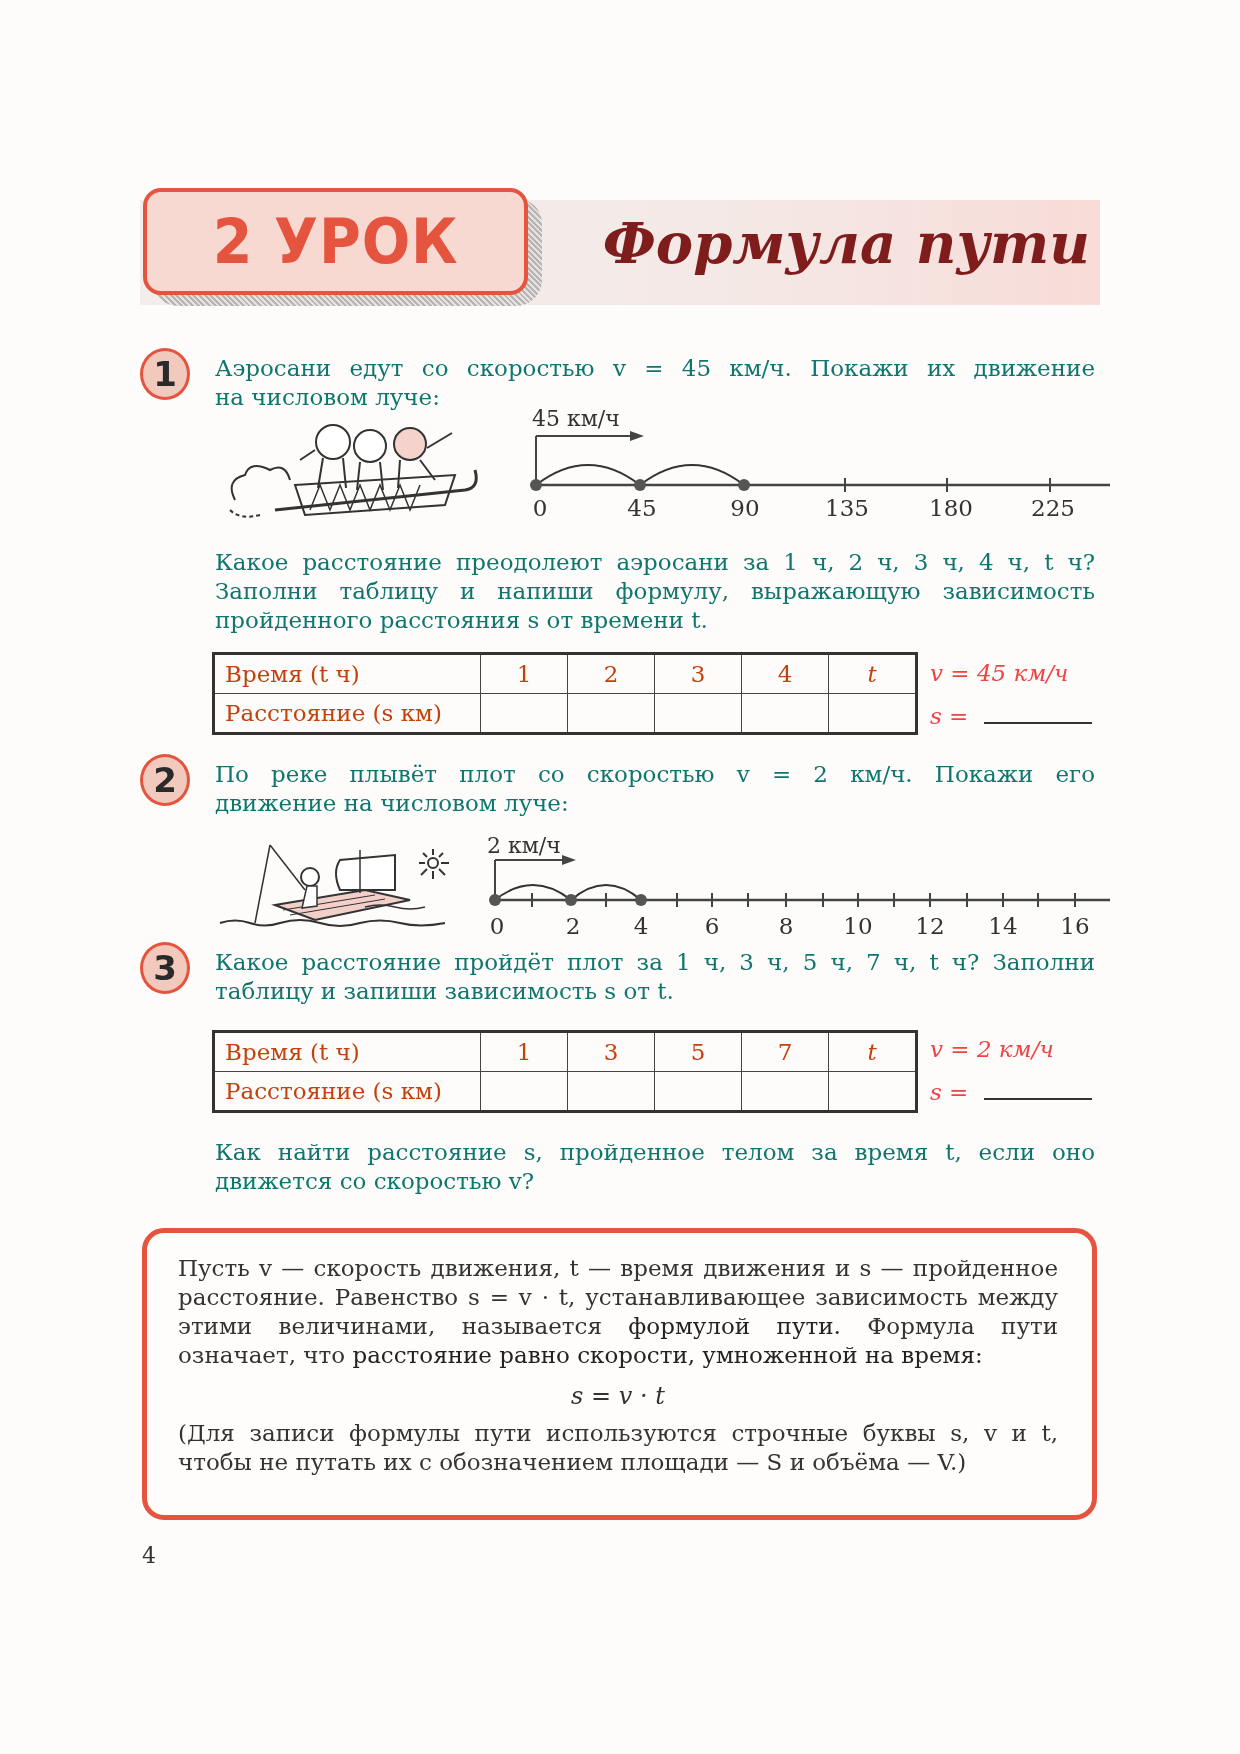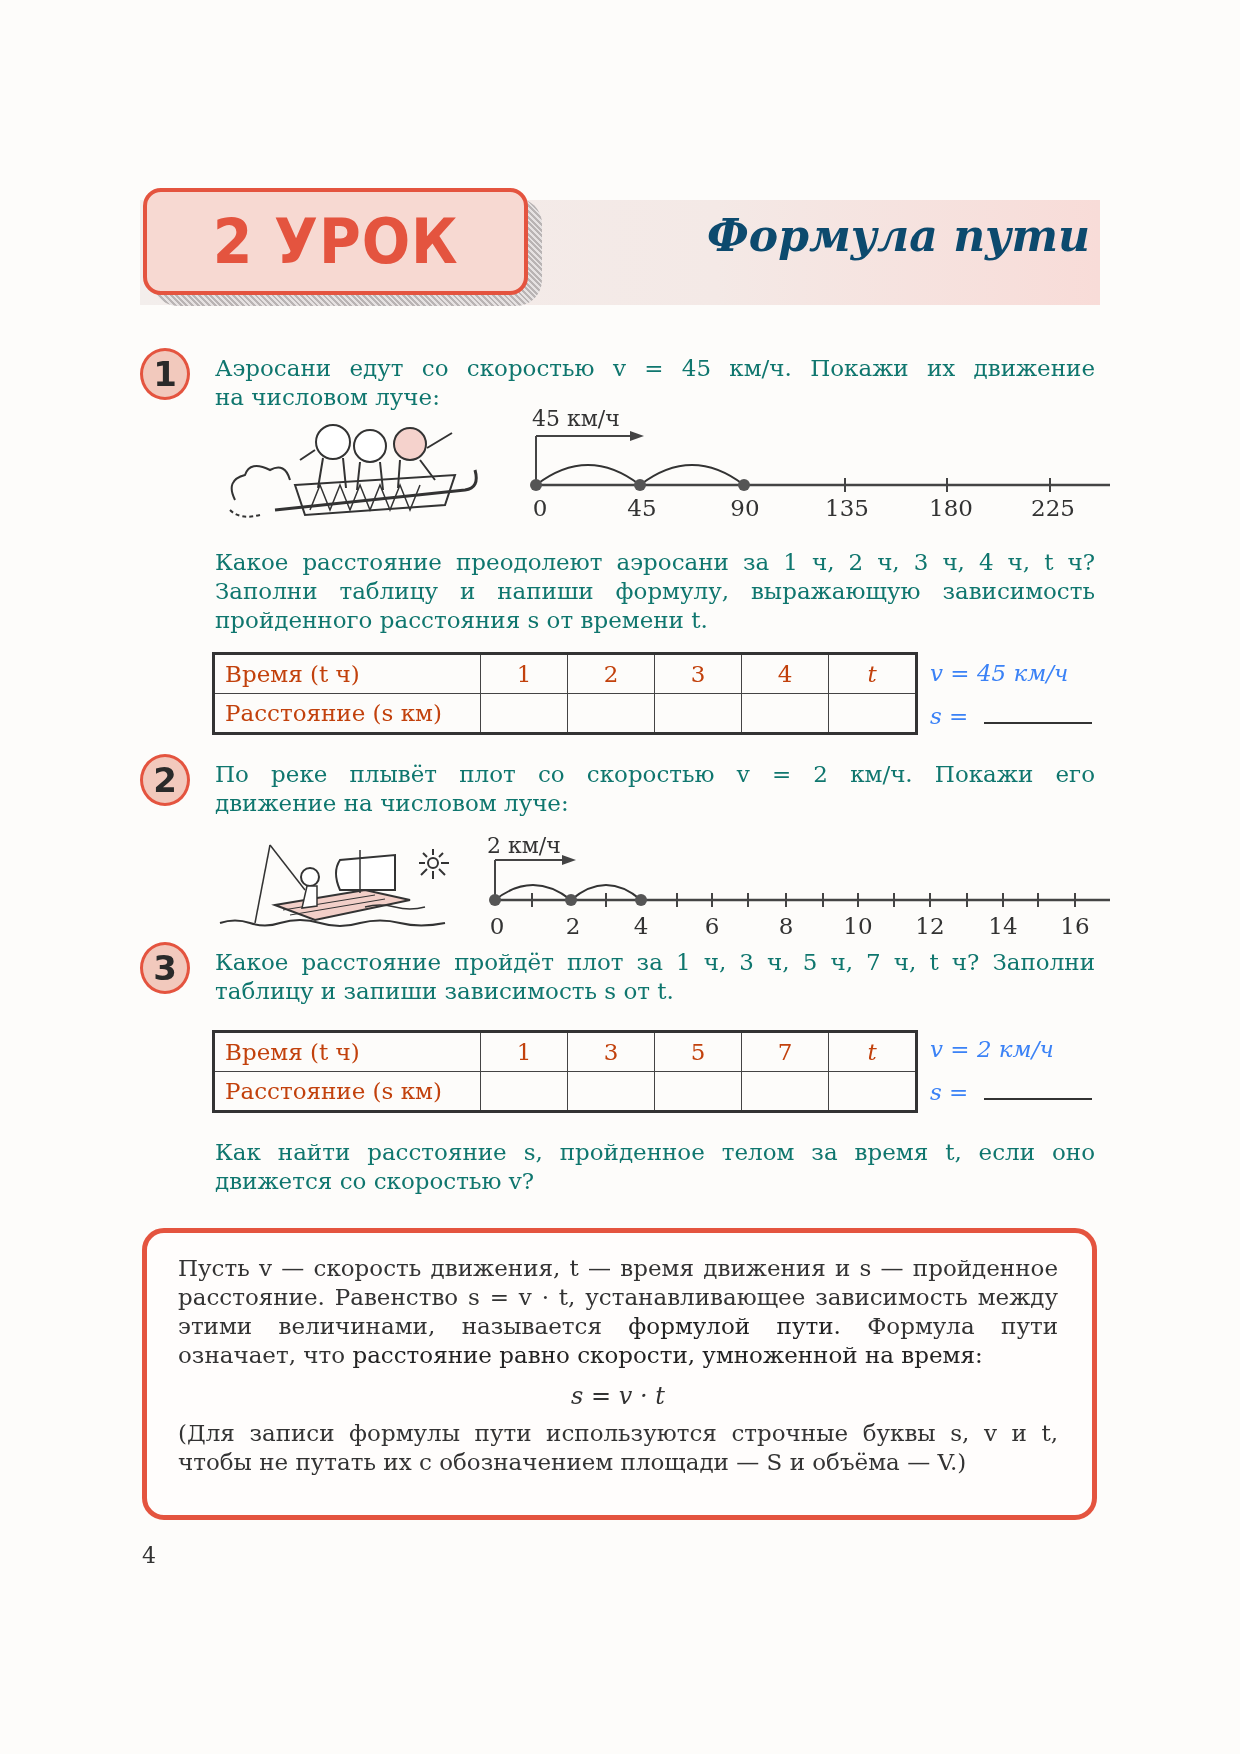--- a/index.html
+++ b/index.html
@@ -25,42 +25,42 @@
     background:#f7d9d2;
     display:flex; align-items:center; justify-content:center;
   }
   .lesson-badge span {
     font-family:"DejaVu Sans", sans-serif; font-weight:bold; font-size:62px;
     color:#e4543f; letter-spacing:1px; transform:scaleX(0.92);
   }
   .lesson-title {
     position:absolute; right:150px; top:210px;
     font-family:"DejaVu Serif", serif; font-style:italic; font-weight:bold;
-    font-size:44px; color:#0c4a6e;
+    font-size:56px; color:#7f1d1d;
   }
   
   .task-num {
     position:absolute; width:50px; height:52px; border-radius:50%;
     border:3px solid #e4543f; background:#f2c9bd; box-sizing:border-box;
     display:flex; align-items:center; justify-content:center;
     font-family:"DejaVu Sans", sans-serif; font-weight:bold; font-size:34px; color:#2a2a2a;
   }
   .para {
     position:absolute; left:215px; width:880px;
     font-size:23px; line-height:29px; text-align:justify; color:#0f766e;
   }
   
   table.work {
     position:absolute; border-collapse:collapse; border:3px solid #333;
     font-size:23px; color:#c2410c;
   }
   table.work td { border:1.5px solid #444; height:38px; padding:0 10px; text-align:center; }
   table.work td.first { text-align:left; width:245px; }
   table.work td.c { width:66px; }
-  .side { position:absolute; font-size:23px; color:#3b82f6; }
+  .side { position:absolute; font-size:23px; color:#ef4444; }
   .blank { display:inline-block; width:108px; border-bottom:2px solid #333; margin-left:16px; height:22px; vertical-align:baseline; }
   
   .rule-box {
     position:absolute; left:142px; top:1228px; width:955px; height:292px;
     border:5px solid #e4543f; border-radius:22px; box-sizing:border-box; background:#fffdfc;
   }
   .rule-text { position:absolute; left:178px; top:1254px; width:880px; font-size:23px; line-height:29px; color:#333; text-align:justify; }
   .rule-text b { font-weight:normal; color:#222; }
   .formula { text-align:center; font-style:italic; margin:12px 0 8px 0; font-size:24px; }
   .page-number { position:absolute; left:142px; top:1543px; font-size:22px; color:#333; }

